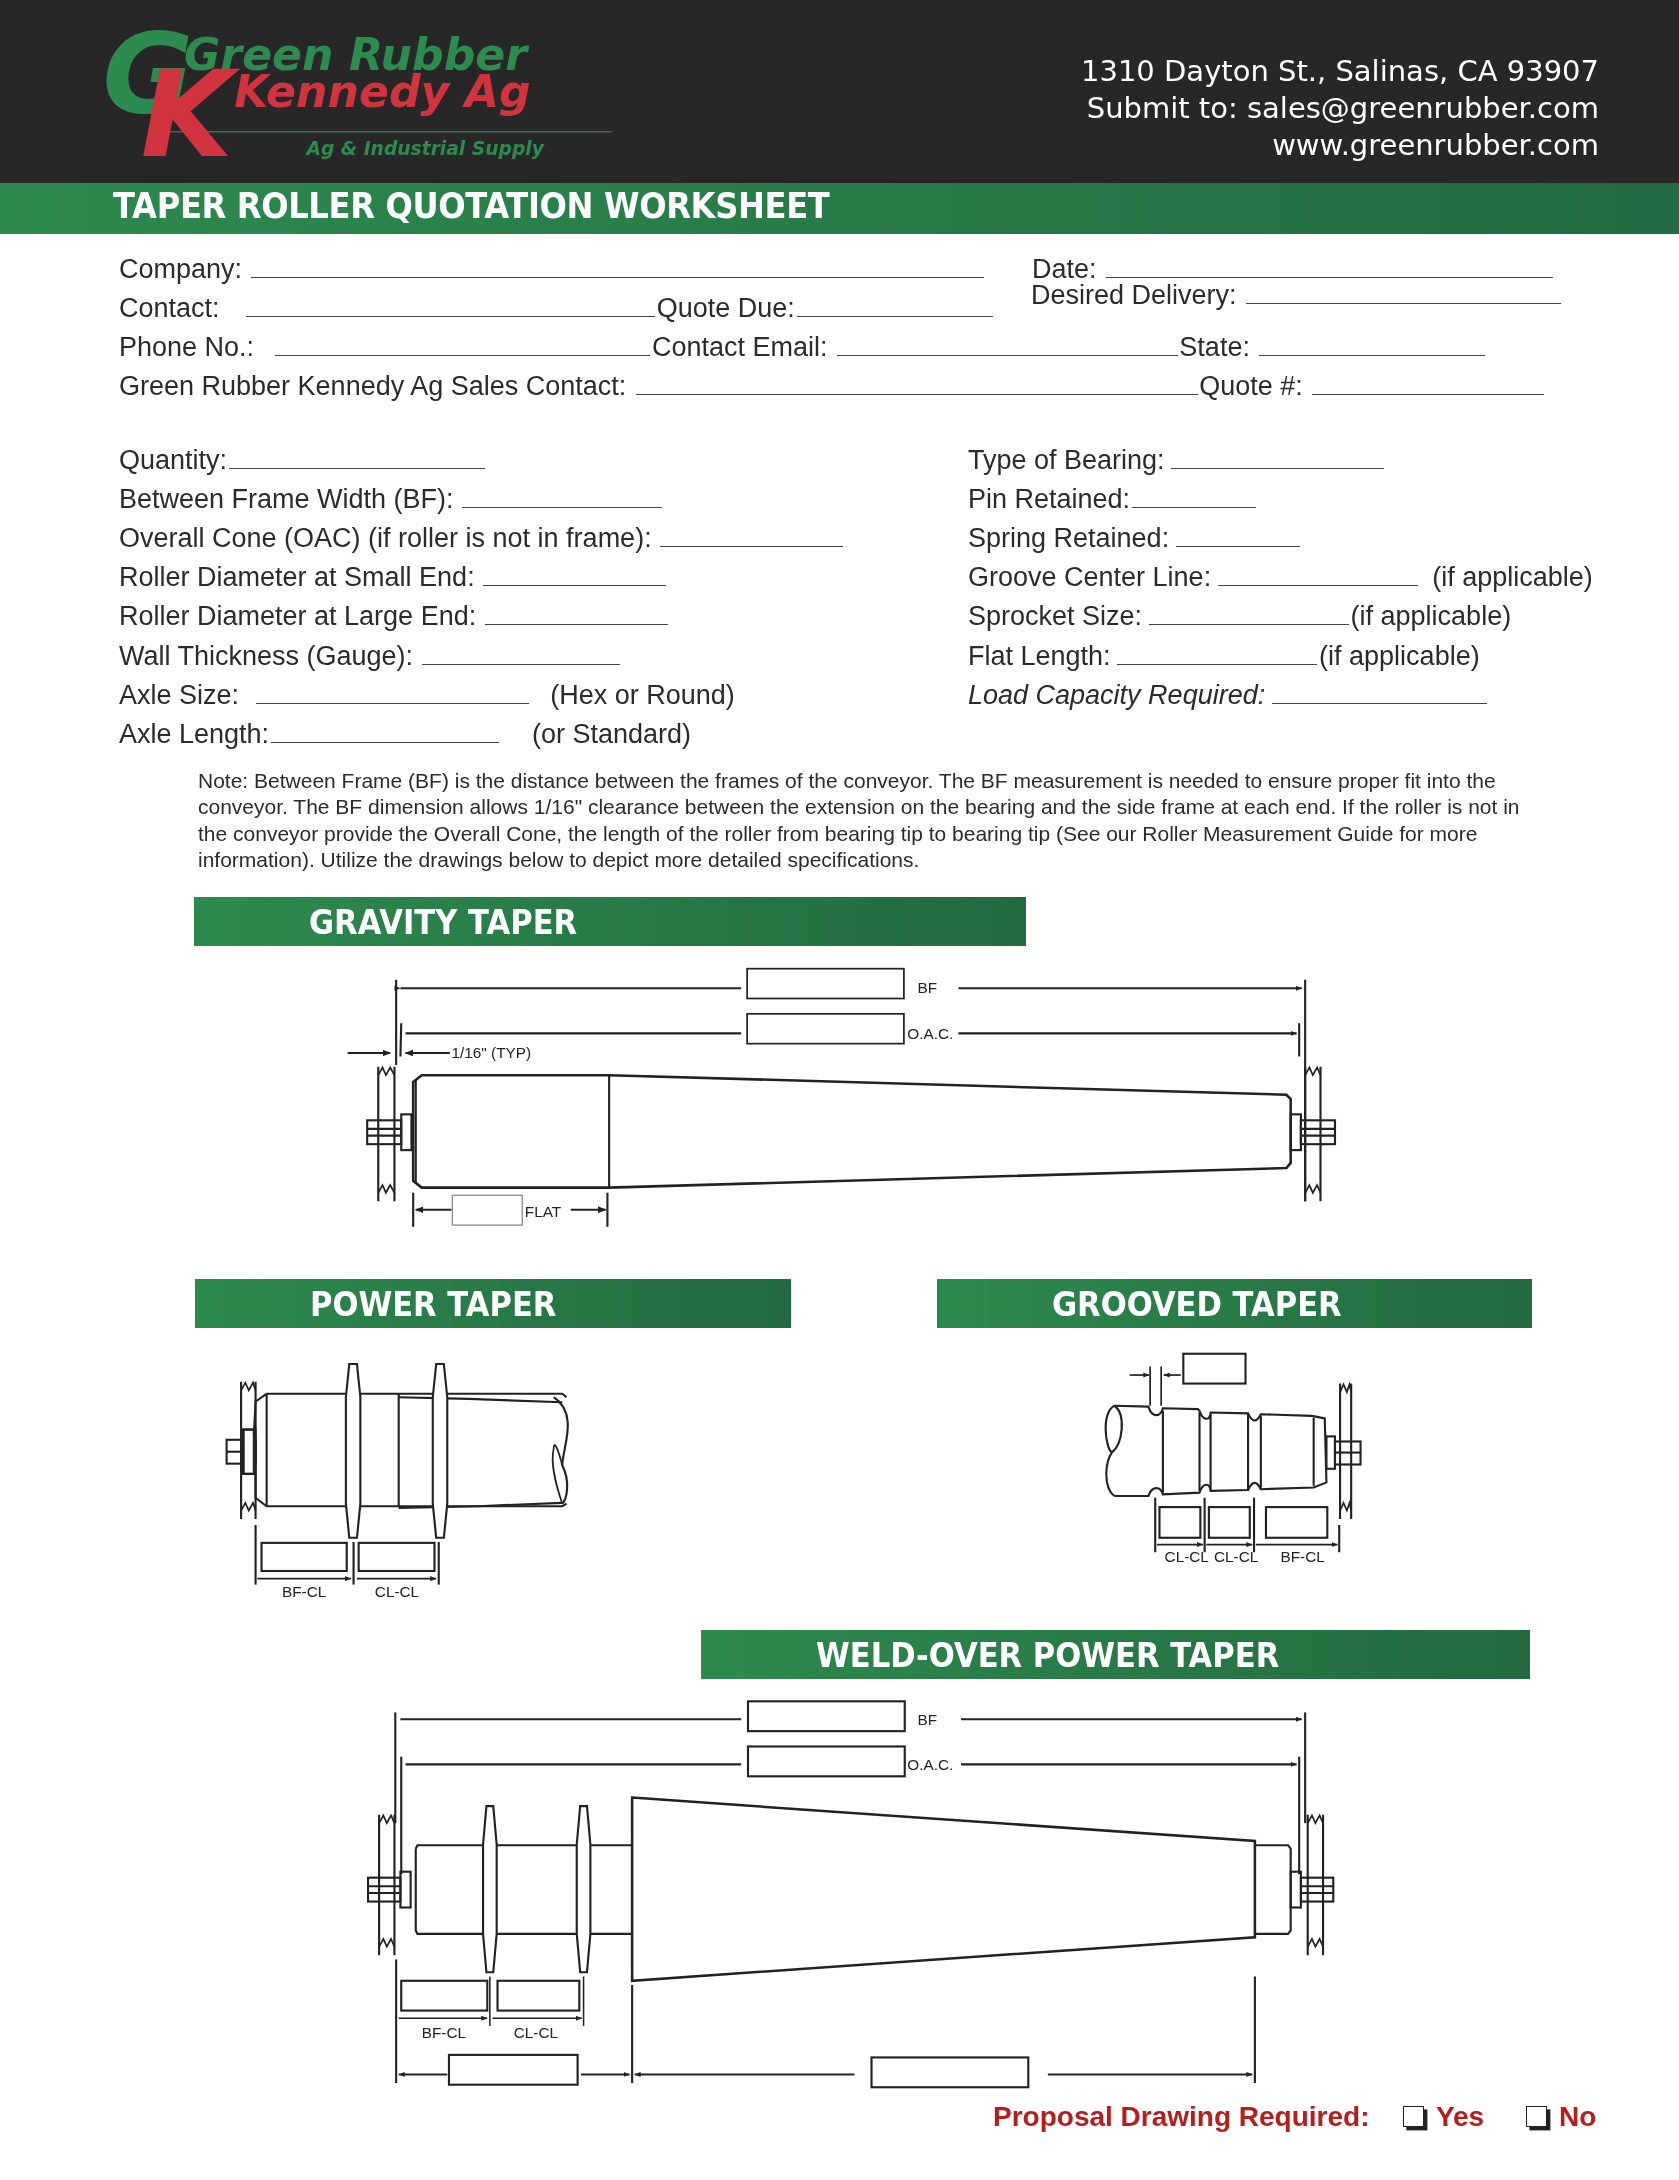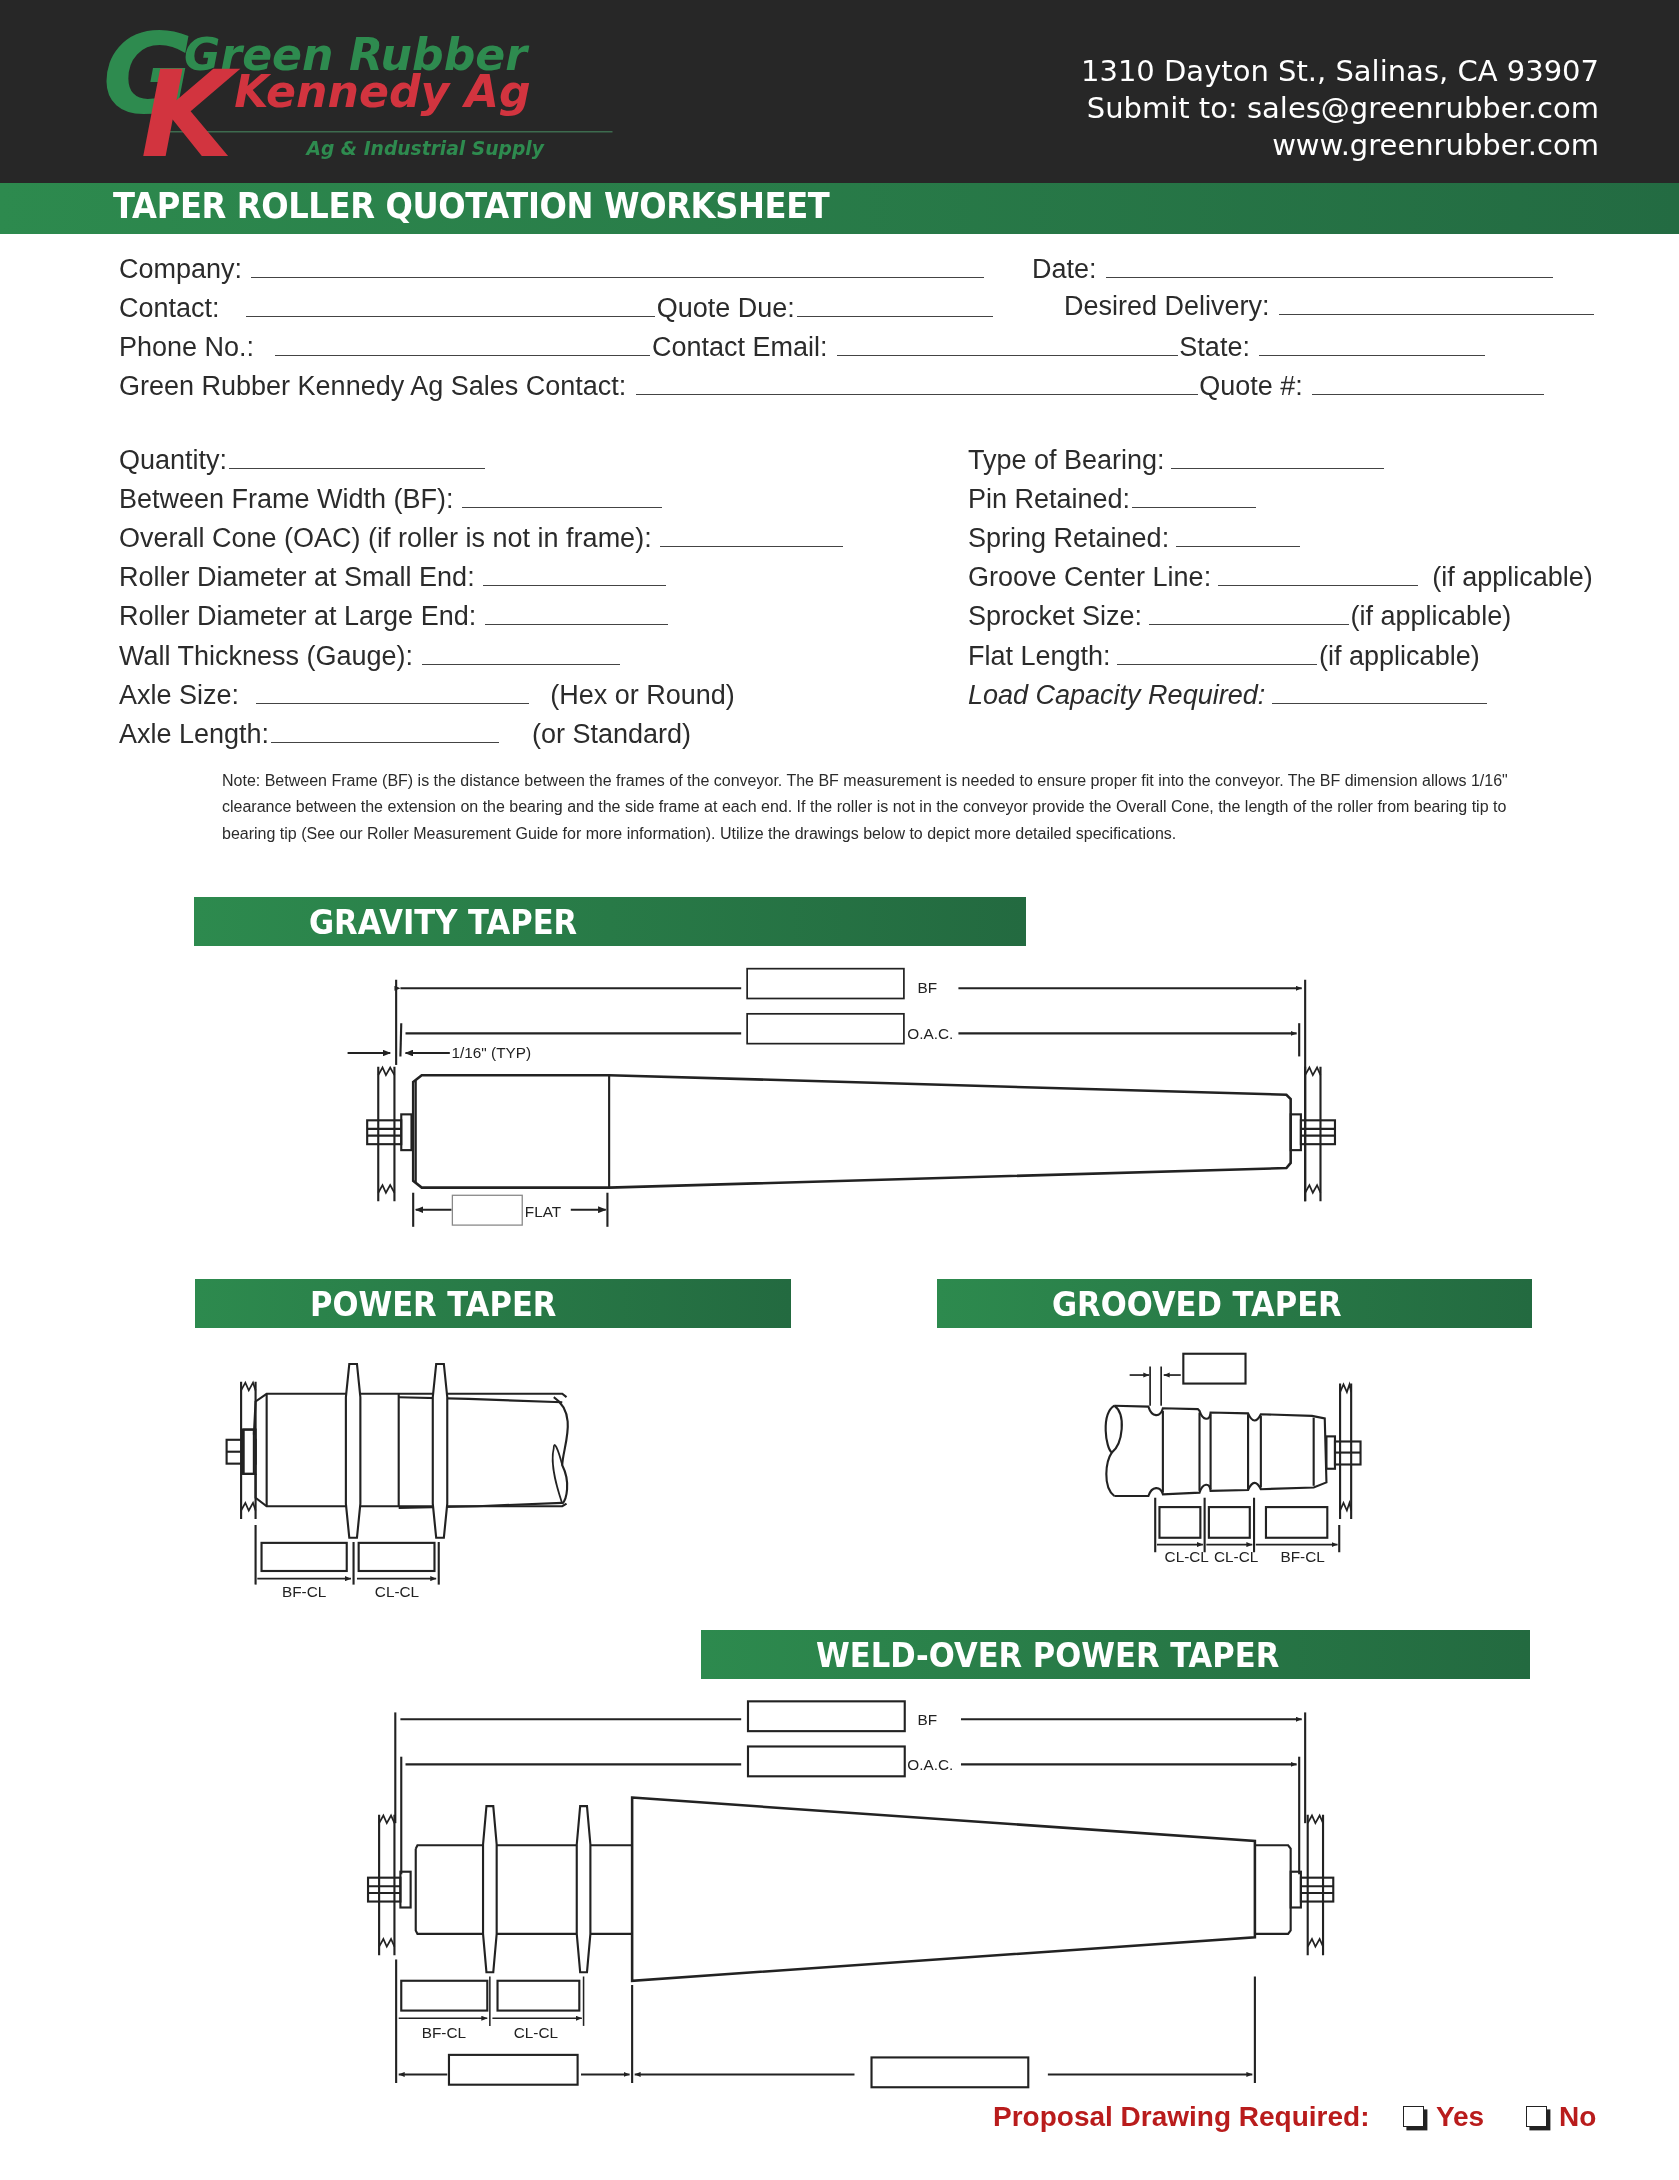--- a/index.html
+++ b/index.html
@@ -4,21 +4,21 @@
 <style>
   html,body{margin:0;padding:0;background:#fff;}
   body{width:1680px;height:2181px;position:relative;overflow:hidden;font-family:"Liberation Sans","DejaVu Sans",sans-serif;color:#231f20;}
   .header{position:absolute;left:0;top:0;width:1680px;height:183px;background:#272727;}
   .logo{position:absolute;left:102px;top:17px;width:511px;height:153px;}
   .contact{position:absolute;right:81px;top:53px;text-align:right;color:#fff;font-size:29px;line-height:37px;font-family:"DejaVu Sans","Liberation Sans",sans-serif;}
   .title-bar{position:absolute;left:0;top:183px;width:1680px;height:51px;background:linear-gradient(90deg,#2d8a4e 0%,#236b42 100%);}
   .title-bar span{position:absolute;left:113px;top:3.4px;color:#fff;font-weight:bold;font-size:35px;letter-spacing:-0.4px;font-family:"DejaVu Sans","Liberation Sans",sans-serif;transform:scaleX(0.92);transform-origin:left;}
   .row{position:absolute;font-size:27px;white-space:nowrap;color:#2b2b2b;}
   .line{display:inline-block;border-bottom:1.7px solid #444;height:22px;vertical-align:baseline;margin:0 1.7px;}
-  .note{position:absolute;left:198px;top:768px;width:1329px;font-size:16px;line-height:26.4px;color:#2b2b2b;margin-left:24px;}
+  .note{position:absolute;left:198px;top:768px;width:1329px;font-size:21px;line-height:26.4px;color:#2b2b2b;}
   .section{position:absolute;height:49px;background:linear-gradient(90deg,#2d8a4e 0%,#236a40 100%);}
   .section span{position:absolute;top:5.1px;color:#fff;font-weight:bold;font-size:34px;font-family:"DejaVu Sans","Liberation Sans",sans-serif;transform:scaleX(0.9);transform-origin:left;}
   svg.draw{position:absolute;left:0;top:0;}
   .dimlabel{font-family:"Liberation Sans",sans-serif;font-size:18px;fill:#222;}
   .proposal{position:absolute;left:993px;top:2101px;font-size:28px;font-weight:bold;color:#b91c1c;white-space:nowrap;}
   .cb{display:inline-block;width:19px;height:19px;border:1.7px solid #222;box-shadow:3.4px 3.4px 0 #222;margin:0 12px 0 25.6px;vertical-align:-0.9px;background:#fff;}
 </style>
 </head>
 <body>
 
@@ -48,21 +48,21 @@
 </div>
 <div class="row" style="left:1032px;top:254px;">
   <span>Date:</span>
   <span class="line" style="width:447px;"></span>
 </div>
 
 <div class="row" style="left:119px;top:293px;">
   <span>Contact:</span>
   <span class="line" style="width:409px;margin-left:19px;"></span><span>Quote Due:</span><span class="line" style="width:196px;"></span>
 </div>
-<div class="row" style="left:1031px;top:291px;margin-left:33px;">
+<div class="row" style="left:1031px;top:280px;">
   <span>Desired Delivery:</span>
   <span class="line" style="width:315px;"></span>
 </div>
 
 <div class="row" style="left:119px;top:332px;">
   <span>Phone No.:</span>
   <span class="line" style="width:375px;margin-left:13.6px;"></span><span>Contact Email:</span>
   <span class="line" style="width:341px;"></span><span>State:</span>
   <span class="line" style="width:226px;"></span>
 </div>

